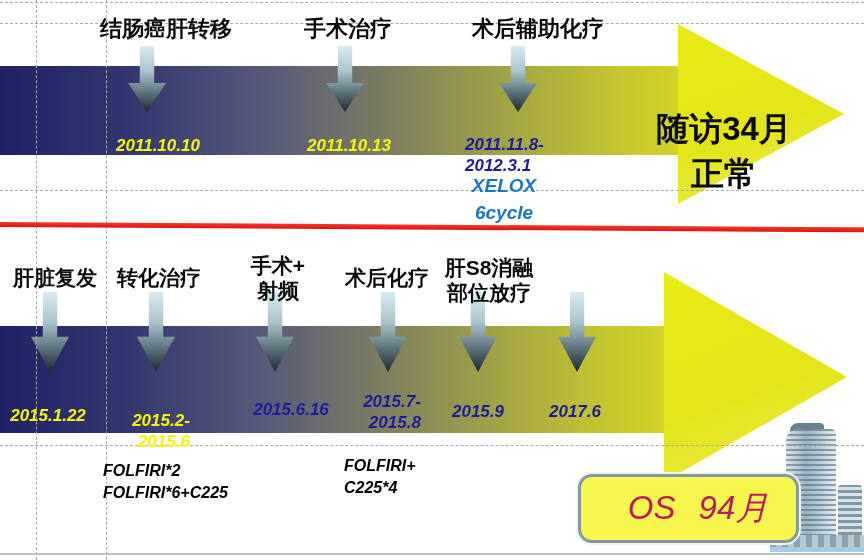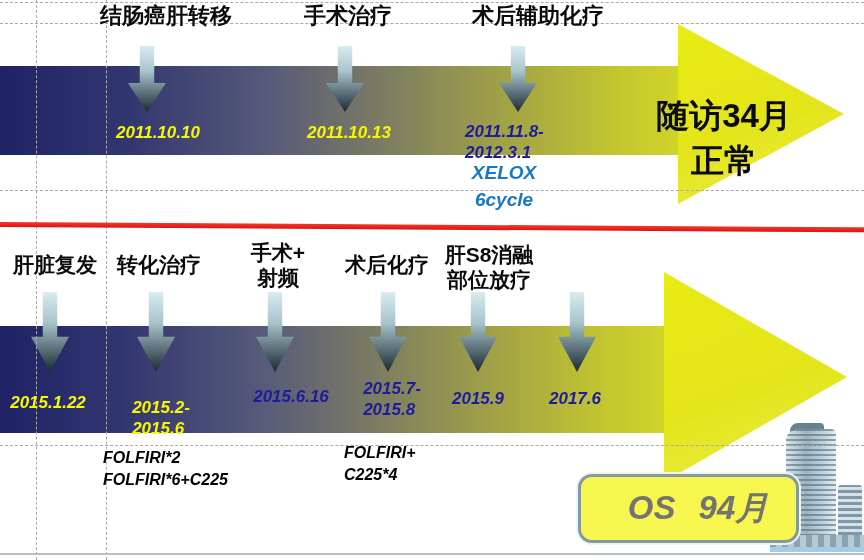--- a/index.html
+++ b/index.html
@@ -16,36 +16,36 @@
     background:linear-gradient(90deg,#1f2366 0%,#31356f 18%,#585b79 40%,#7f7f60 58%,#a5a544 76%,#c5c82e 92%,#d0d328 100%);}
   .t-head{position:absolute;z-index:2;clip-path:polygon(0 0,100% 50%,0 100%);
     background:linear-gradient(160deg,#e9eb14 0%,#e3e51a 55%,#ebed52 100%);}
   
   .marker{position:absolute;width:38px;z-index:3;
     clip-path:polygon(31% 0,69% 0,69% 56%,100% 56%,50% 100%,0 56%,31% 56%);
     background:linear-gradient(180deg,#d8ecf1 0%,#a9c4cb 38%,#5e747d 70%,#1b2930 100%);}
   .marker.top{height:66px;top:46px;}
   .marker.bot{height:80px;top:292px;}
   
-  .txt{position:absolute;z-index:10;white-space:pre-line;}
+  .txt{position:absolute;z-index:10;white-space:pre-line;margin-top:13px;}
   .lbl{color:#0b0b0b;font-weight:bold;font-size:22px;line-height:25px;text-align:center;transform:translateX(-50%);}
-  .date{font-style:italic;font-weight:bold;font-size:17px;line-height:21px;text-align:left;transform:translateX(-50%);}
+  .date{font-style:italic;font-weight:bold;font-size:17px;line-height:21px;text-align:right;transform:translateX(-50%);}
   .date-y{color:#f7f701;}
   .date-b{color:#1c1c9e;}
   .regimen{color:#1877c8;font-style:italic;font-weight:bold;font-size:19px;line-height:27px;text-align:center;transform:translateX(-50%);}
   .chemo{color:#000000;font-style:italic;font-weight:bold;font-size:16px;line-height:22px;text-align:left;}
   .followup{color:#0b0b0b;font-weight:bold;text-align:center;transform:translateX(-50%);}
   
   .red-line{position:absolute;left:-2px;top:222px;width:868px;height:5px;background:linear-gradient(180deg,#f23a2a,#e01111);
     transform:rotate(0.35deg);transform-origin:left center;border-radius:2px;z-index:6;}
   
   .os-badge{position:absolute;left:578px;top:474px;width:215px;height:63px;background:#f7f64e;
     border:3px solid #85989f;border-radius:14px;box-shadow:0 0 0 2px #eef4f4;z-index:12;
     display:flex;align-items:center;justify-content:center;}
-  .os-badge span{color:#737373;font-style:italic;font-weight:bold;font-size:33px;word-spacing:14px;margin-left:19px;}
+  .os-badge span{color:#be185d;font-style:italic;font-weight:normal;font-size:33px;word-spacing:14px;margin-left:19px;}
   
   .building{position:absolute;left:770px;top:423px;width:94px;height:131px;z-index:4;}
   .tower{position:absolute;left:16px;top:6px;width:50px;height:112px;border-radius:12px 5px 0 0;
     background:repeating-linear-gradient(180deg,rgba(74,99,116,0.55) 0 2px,rgba(255,255,255,0) 2px 5px),
                linear-gradient(90deg,#dae6eb 0%,#9db4c2 40%,#bacfd9 70%,#e4edf1 100%);}
   .tower-cap{position:absolute;left:20px;top:0;width:34px;height:12px;border-radius:8px 4px 0 0;background:#67828f;}
   .annex{position:absolute;left:68px;top:62px;width:24px;height:56px;border-radius:3px 3px 0 0;
     background:repeating-linear-gradient(0deg,#7e98a8 0 3px,#d7e2e8 3px 6px);}
   .base{position:absolute;left:0;top:112px;width:94px;height:12px;
     background:repeating-linear-gradient(90deg,#8aa3b1 0 6px,#b7c9d3 6px 12px);}

